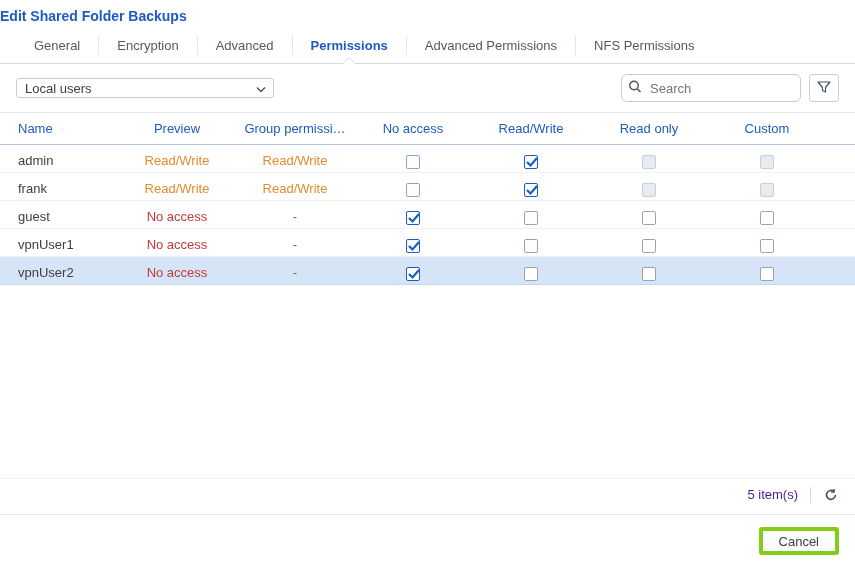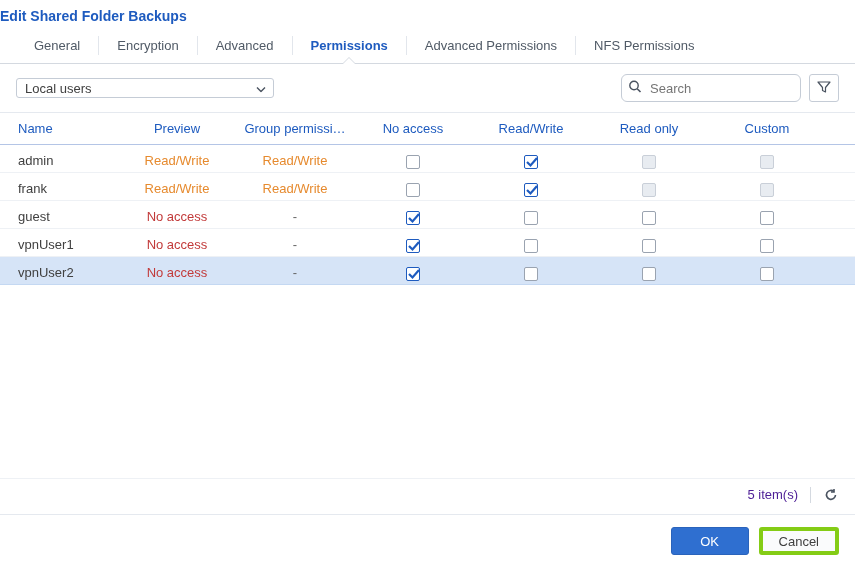--- a/index.html
+++ b/index.html
@@ -172,15 +172,14 @@
     <span>
       <svg width="16" height="16" viewBox="0 0 16 16">
           <path d="M12.5 8 A4.5 4.5 0 1 1 11 4.5" stroke="#4a5360" stroke-width="1.6" fill="none"></path>
           <path d="M11 2 L11 5 L8 5" stroke="#4a5360" stroke-width="1.6" fill="none"></path>
         </svg>
     </span>
   </span>
 </div>
 
 <div class="footer">
-  <button class="btn btn-primary">OK</button>
   <button class="btn btn-default">Cancel</button>
 </div>
 
 </body></html>

